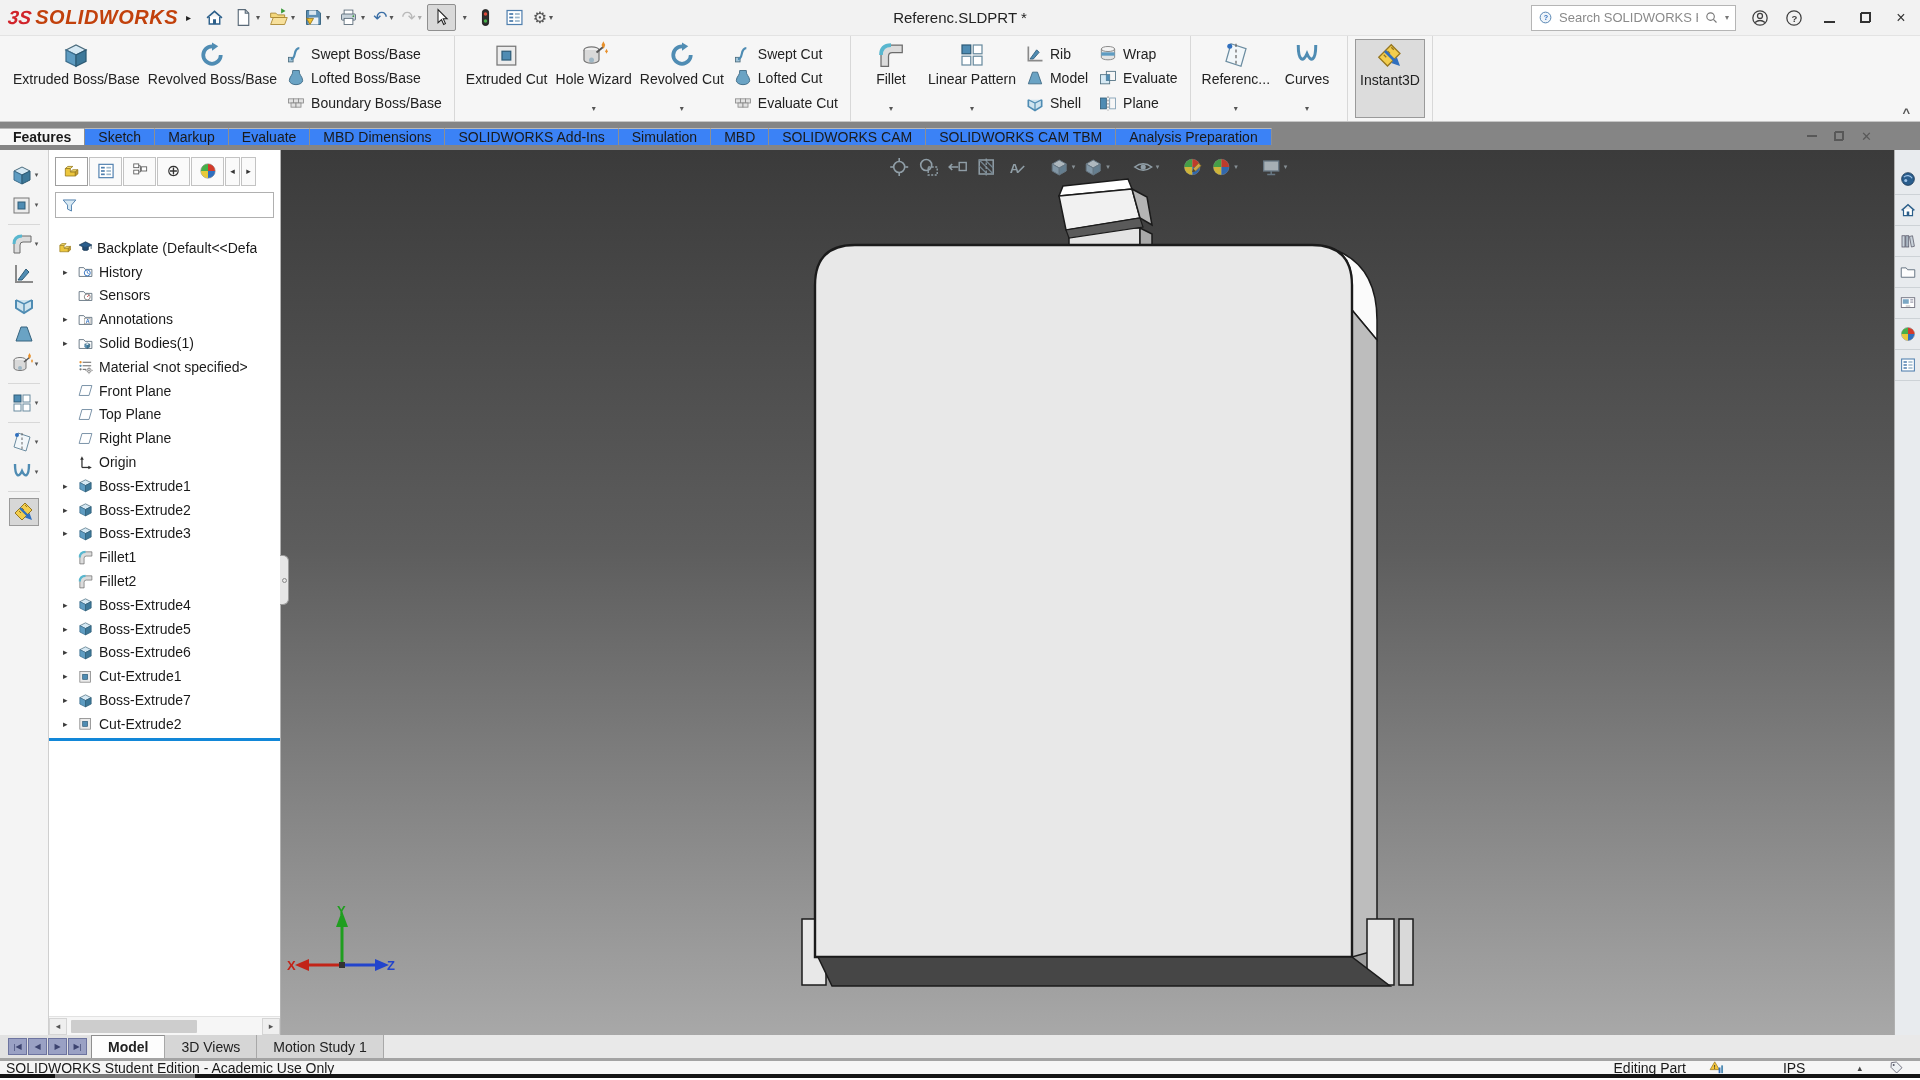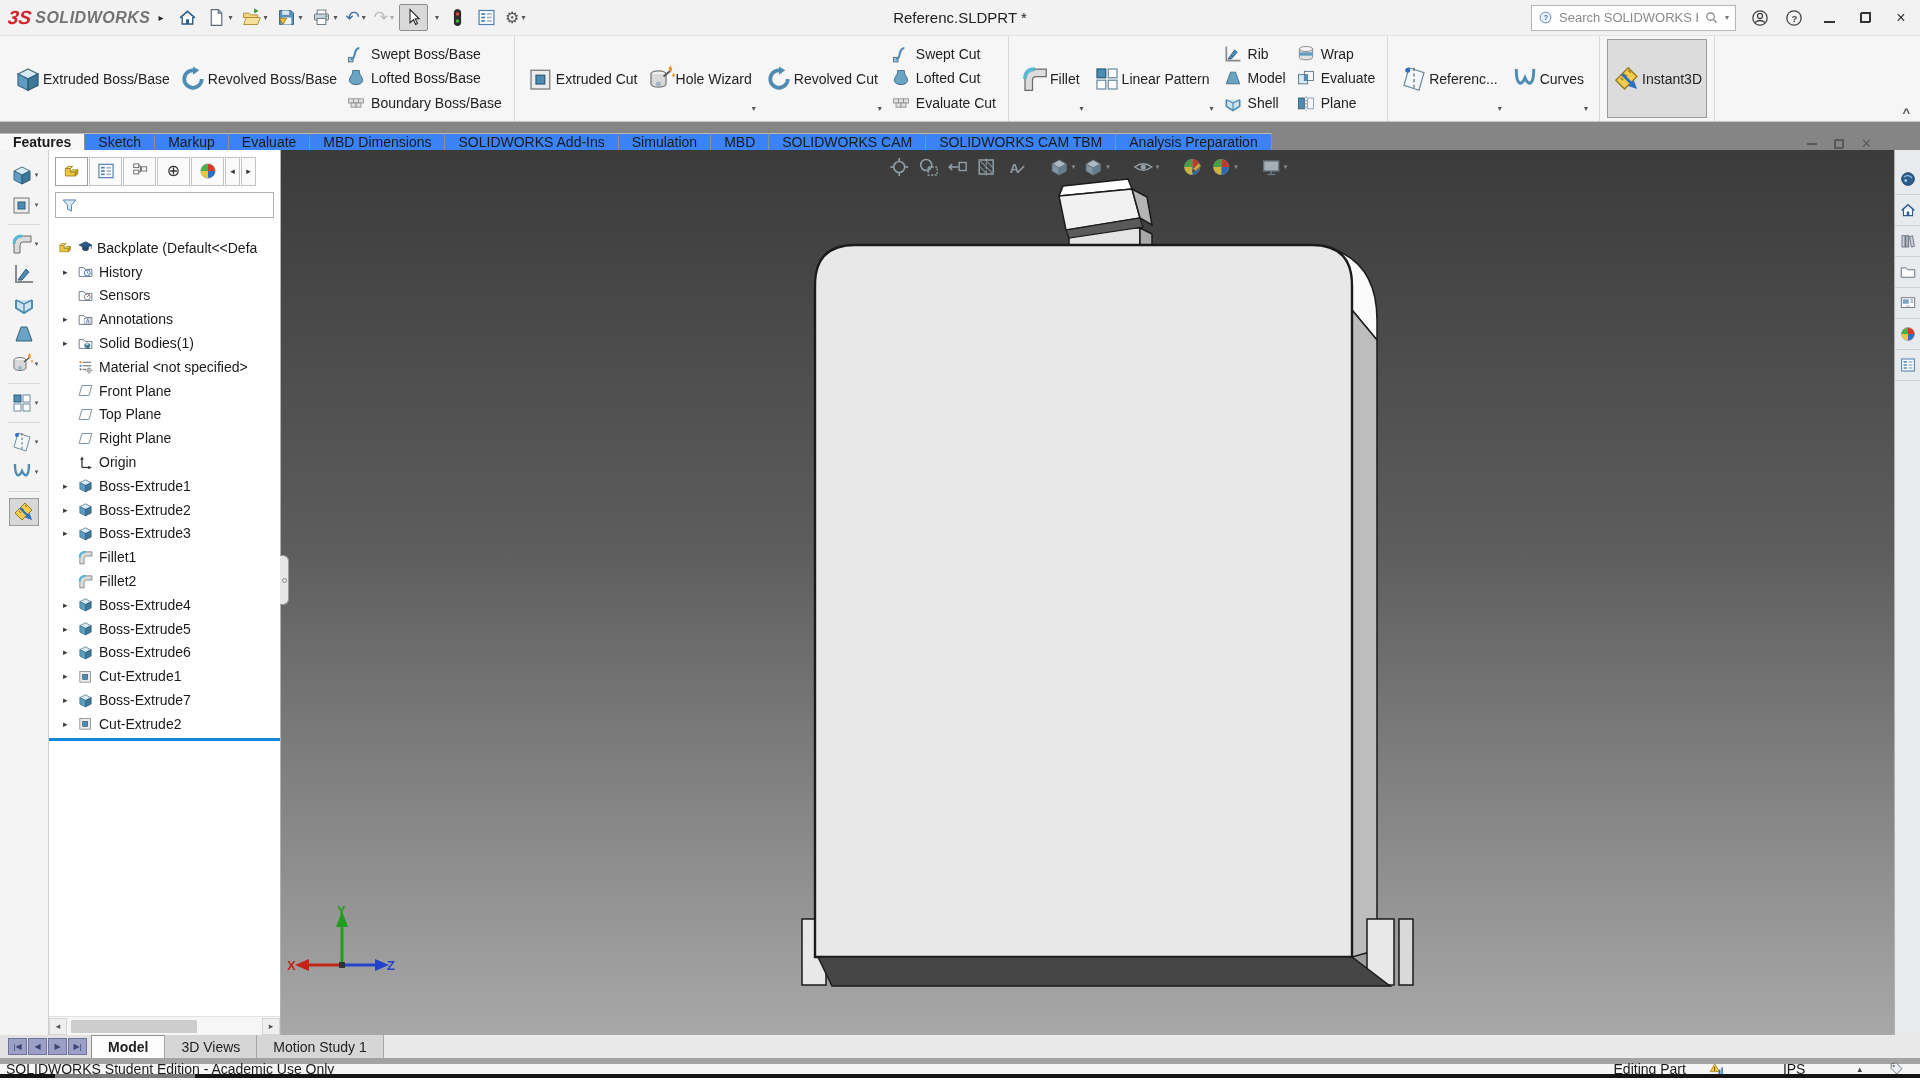--- a/index.html
+++ b/index.html
@@ -4,21 +4,21 @@
 <style>
 *{box-sizing:border-box;margin:0;padding:0}
 html,body{width:1920px;height:1080px;overflow:hidden}
 body{font-family:"Liberation Sans",sans-serif;background:#fff;color:#1a1a1a}
 svg{display:block}
 
 
 .titlebar{height:36px;background:#f2f2f2;display:flex;align-items:center;position:relative;padding:0 8px;border-bottom:1px solid #e3e3e3}
 .logo{display:flex;align-items:center;gap:4px;margin-right:10px}
 .logo .glyph{color:#d1232a;font-weight:bold;font-style:italic;font-size:19px;transform:skewX(-8deg)}
-.logo .brand{color:#737373;font-weight:bold;font-style:italic;font-size:16px;letter-spacing:.5px}
+.logo .brand{color:#c2410c;font-weight:bold;font-style:italic;font-size:20px;letter-spacing:.5px}
 .logo .fly{font-size:10px;color:#222;margin-left:4px}
 .qa{display:flex;align-items:center;gap:2px}
 .qabtn{display:flex;align-items:center;padding:2px 3px;border-radius:2px}
 .qabtn svg{width:21px;height:21px}
 .qabtn .dd{font-size:8px;color:#555;margin-left:2px}
 .qabtn.pressed{background:#d9d9d9;border:1px solid #8f8f8f}
 .qabtn.disabled{opacity:.45}
 .title{position:absolute;left:50%;transform:translateX(-50%);font-size:15px;color:#222;white-space:nowrap}
 .tright{margin-left:auto;display:flex;align-items:center;gap:14px}
 .searchbox{width:205px;height:26px;border:1px solid #b5b5b5;background:#fff;display:flex;align-items:center;gap:6px;padding:0 6px;font-size:13px;color:#8a8a8a}
@@ -28,31 +28,31 @@
 .tico svg{width:20px;height:20px}
 .winbtn{font-size:14px;color:#333;width:22px;text-align:center}
 .restore{width:11px;height:11px;position:relative}
 .restore::before{content:"";position:absolute;left:0;bottom:0;width:8px;height:8px;border:1.3px solid #333;background:#f2f2f2}
 .restore::after{content:"";position:absolute;right:0;top:0;width:8px;height:8px;border:1.3px solid #333}
 .minbar{width:11px;height:1px;border-bottom:2px solid #333}
 
 
 .ribbon{height:86px;background:#f6f6f6;border-bottom:1px solid #c6c6c6;display:flex;position:relative;padding-left:2px}
 .rgroup{display:flex;align-items:stretch;padding:3px 7px;border-right:1px solid #d8d8d8}
-.bigbtn{min-width:66px;padding:1px 4px 0;display:flex;flex-direction:row;align-items:center;font-size:14px;line-height:16px;text-align:left;color:#222}
+.bigbtn{min-width:66px;padding:1px 4px 0;display:flex;flex-direction:column;align-items:center;font-size:14px;line-height:16px;text-align:left;color:#222}
 .bigbtn svg{width:30px;height:30px;margin-bottom:1px}
 .bigbtn .dd{font-size:8px;color:#555;margin-top:auto;padding-bottom:1px}
 .bigbtn.active{background:#dcdcdc;border:1px solid #9a9a9a}
 .stack{display:flex;flex-direction:column;justify-content:space-between;padding:3px 2px}
 .smallbtn{display:flex;align-items:center;gap:5px;font-size:14px;color:#222;height:25px;padding:0 3px;white-space:nowrap}
 .smallbtn svg{width:20px;height:20px}
 .rcollapse{position:absolute;right:10px;bottom:1px;font-size:13px;color:#555;font-weight:bold}
 
 
-.tabstrip{height:28px;background:#858585;display:flex;align-items:flex-end;position:relative}
+.tabstrip{height:28px;background:#858585;display:flex;align-items:center;position:relative}
 .rtab{background:#3b82f6;border-right:1px solid #8f8f8f;border-top:1px solid #b9b9b9;padding:0 13px;display:flex;align-items:center;font-size:14px;color:#1a1a1a;white-space:nowrap}
 .rtab.active{background:#f7f7f7;font-weight:bold}
 .ts-right{margin-left:auto;margin-right:48px;display:flex;align-items:center;gap:17px;opacity:.75}
 .gh-min{width:10px;border-bottom:2px solid #4a4a4a}
 .gh-restore{width:10px;height:10px;position:relative}
 .gh-restore::before{content:"";position:absolute;left:0;bottom:0;width:7px;height:7px;border:1.2px solid #4a4a4a}
 .gh-restore::after{content:"";position:absolute;right:0;top:0;width:7px;height:7px;border:1.2px solid #4a4a4a}
 .gh-x{color:#4a4a4a;font-size:13px;line-height:1}
 
 
@@ -107,21 +107,21 @@
 
 
 .bottomtabs{height:23px;background:#e2e2e2;display:flex;align-items:stretch;font-size:14px}
 .navbtns{display:flex;align-items:center;gap:1px;padding:0 4px 0 8px}
 .navbtn{width:19px;height:17px;background:#9aa1c4;border:1px solid #6d74a0;color:#3d4470;font-size:8px;display:flex;align-items:center;justify-content:center}
 .btab{padding:0 16px;display:flex;align-items:center;border-right:1px solid #a8a8a8;background:#d6d6d6;color:#222;white-space:nowrap}
 .btab.active{background:#fdfdfd;font-weight:bold;border-top:1px solid #8f8f8f;border-left:1px solid #8f8f8f}
 .bfill{flex:1;background:#e9e9e9}
 
 
-.statusbar{height:16px;background:#f5f5f5;border-top:6px solid #a3a3a3;display:flex;align-items:center;font-size:14px;color:#1a1a1a;padding-left:6px}
+.statusbar{height:16px;background:#f5f5f5;border-top:3px solid #a3a3a3;display:flex;align-items:center;font-size:14px;color:#1a1a1a;padding-left:6px}
 .sb-right{margin-left:auto;display:flex;align-items:center}
 .sb-right .mode{margin-right:22px}
 .sb-ic{width:17px;height:17px;margin-right:58px}
 .sb-right .units{margin-right:52px}
 .sb-right .caret{font-size:9px;color:#444;margin-right:26px}
 .sb-tag{width:16px;height:16px;margin-right:16px}
 .bstrip{height:4px;background:#141414;position:relative}
 .bstrip .seg{position:absolute;left:55px;width:140px;top:0;bottom:0;background:#7a7a7a}
 </style>
 </head>

